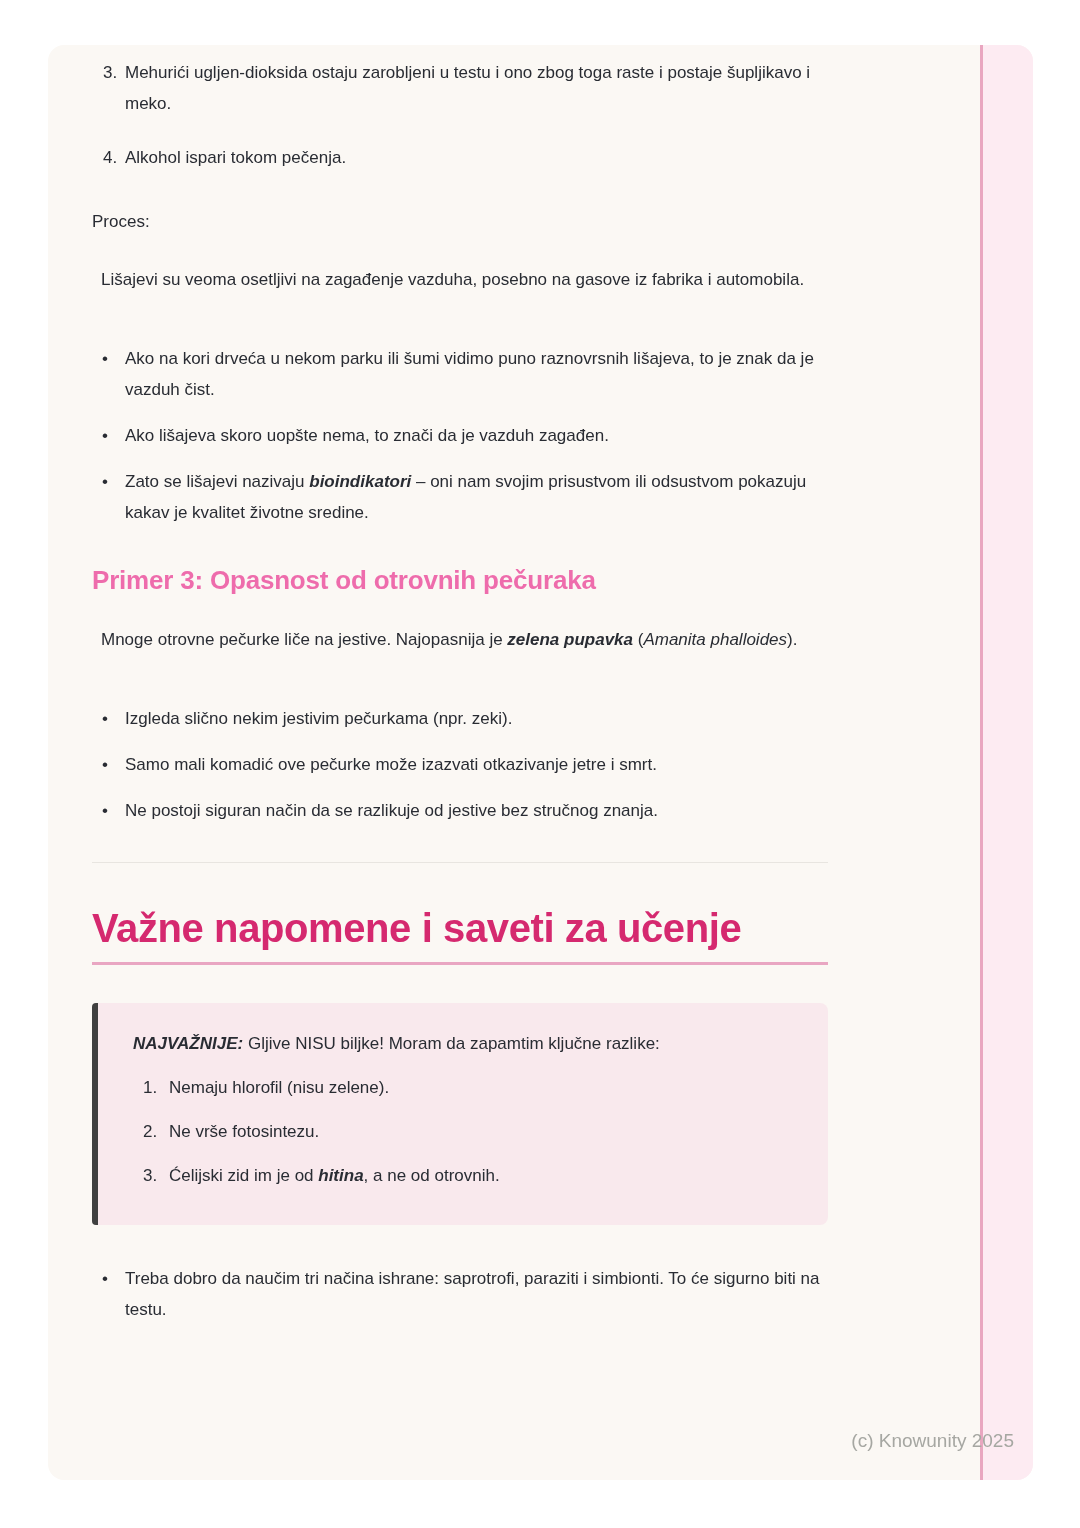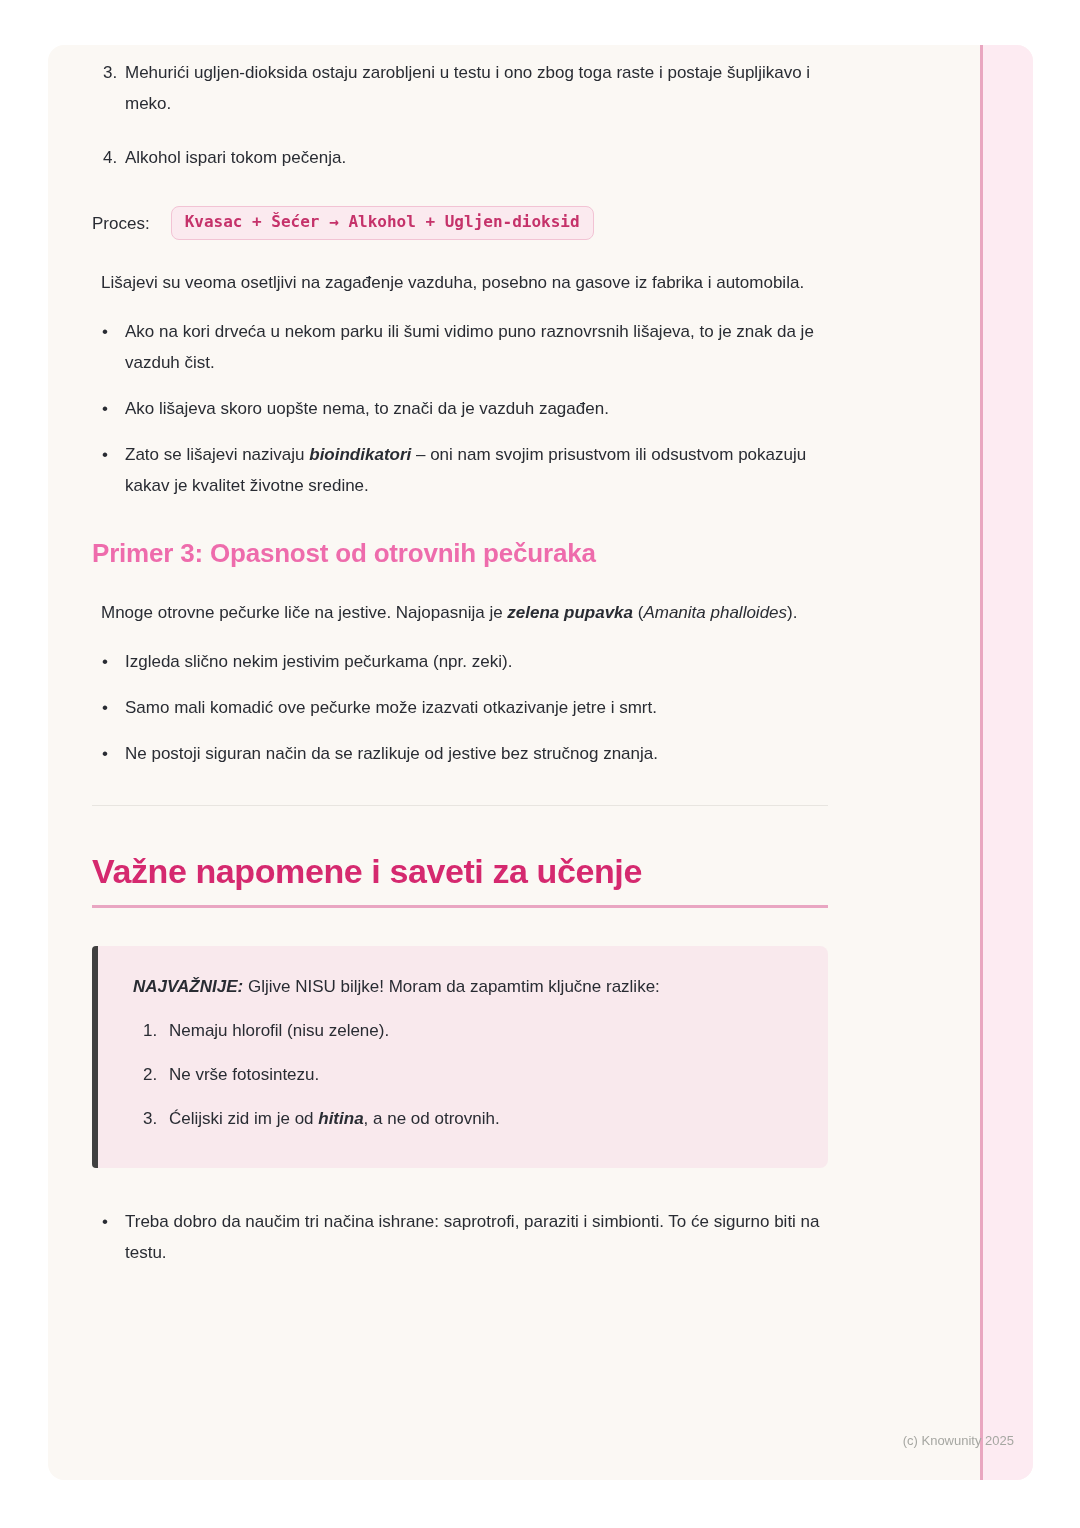--- a/index.html
+++ b/index.html
@@ -28,43 +28,43 @@
   .content {
     position:relative;
     width:736px; margin-left:44px; padding-top:12px;
     font-size:17px; line-height:31px;
   }
   .num-list { margin:0; }
   .num-item { display:flex; padding-left:11px; margin-bottom:23px; }
   .num-item .marker { flex:none; width:22px; }
   .num-item .txt { flex:1; }
 
-  .proces-row { margin-top:33px; display:flex; align-items:center; gap:21px; }
+  .proces-row { margin-top:33px; display:flex; align-items:center; gap:30px; }
   code.formula {
     font-family:"DejaVu Sans Mono", monospace;
     font-weight:bold; font-size:16px; line-height:22px;
     color:#c5326a; background:#fbeaef;
     border:1.5px solid #f2c3d4; border-radius:8px;
     padding:4px 13px 6px;
     white-space:nowrap;
   }
 
   h2 {
     font-size:26px; line-height:33px; font-weight:700;
     color:#ee6cac; margin:36px 0 0; letter-spacing:-0.2px;
   }
   h1 {
-    font-size:34px; line-height:42px; font-weight:700;
+    font-size:40px; line-height:42px; font-weight:700;
     color:#d5296f; margin:44px 0 16px;
     padding-bottom:13px; border-bottom:3px solid #e9a6c2;
     letter-spacing:-0.4px;
   }
   p.para { text-align:justify; margin:27px 9px 0; }
 
-  ul.bullets { list-style:none; margin:18px 0 0; padding:0; }
+  ul.bullets { list-style:none; margin:48px 0 0; padding:0; }
   ul.bullets li { position:relative; padding-left:33px; margin-bottom:15px; }
   ul.bullets li::before {
     content:"\2022";
     position:absolute; left:10px; top:0;
     color:#292c33;
   }
   strong { font-weight:700;font-style:italic; }
   em { font-style:italic; }
 
   hr.divider {
@@ -80,21 +80,21 @@
     padding:26px 30px 34px 35px;
     line-height:30px;
   }
   .callout-title { margin:0; }
   .callout-item { display:flex; margin:14px 0 0 10px; }
   .callout-item .marker { flex:none; width:26px; }
   .callout-item .txt { flex:1; }
 
   .footer {
     position:absolute; top:1432px; right:66px;
-    font-size:13px; line-height:18px;
+    font-size:19px; line-height:18px;
     color:#a6a7a2; z-index:2;
   }
 </style>
 </head>
 <body>
 
 <div class="card">
   <div class="stripe"></div>
 
   <div class="content">
@@ -105,21 +105,20 @@
         <span class="txt">Mehurići ugljen-dioksida ostaju zarobljeni u testu i ono zbog toga raste i postaje šupljikavo i meko.</span>
       </div>
       <div class="num-item">
         <span class="marker">4.</span>
         <span class="txt">Alkohol ispari tokom pečenja.</span>
       </div>
     </div>
 
     <div class="proces-row">
       <span>Proces:</span>
-      <code class="formula">Kvasac + Šećer → Alkohol + Ugljen-dioksid</code>
     </div>
 
 
     <p class="para">Lišajevi su veoma osetljivi na zagađenje vazduha, posebno na gasove iz fabrika i automobila.</p>
 
     <ul class="bullets">
       <li>
         <span>Ako na kori drveća u nekom parku ili šumi vidimo puno raznovrsnih lišajeva, to je znak da je vazduh čist.</span><strong></strong><span></span>
       </li>
       <li>

